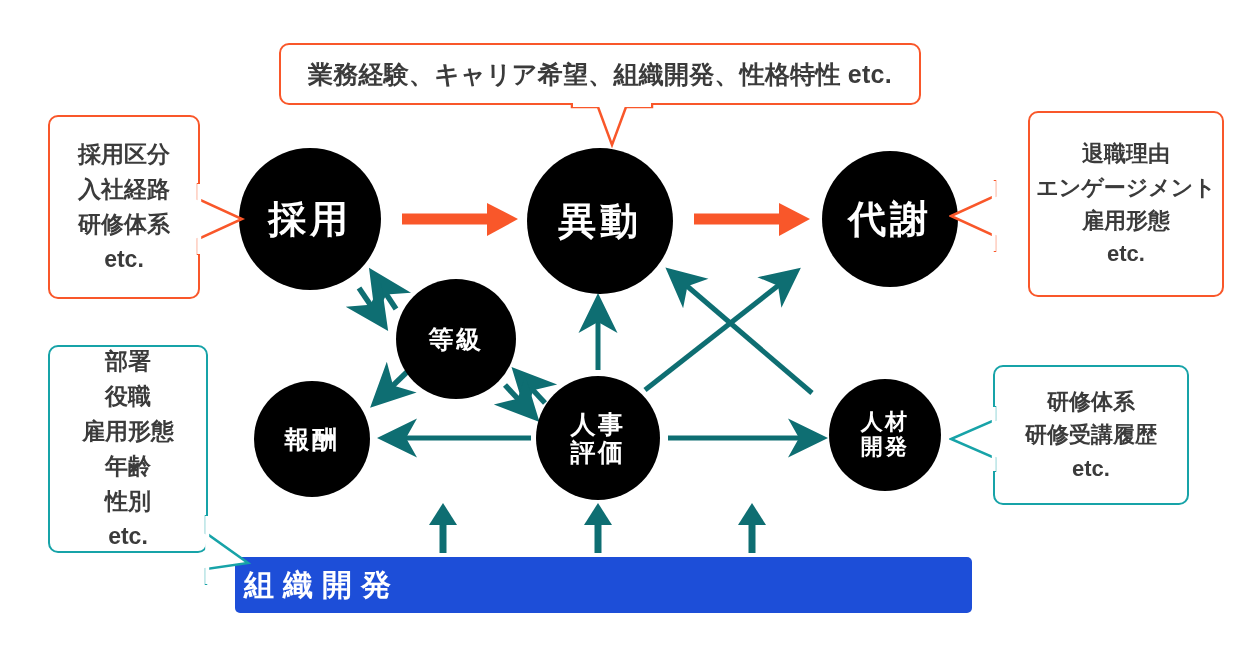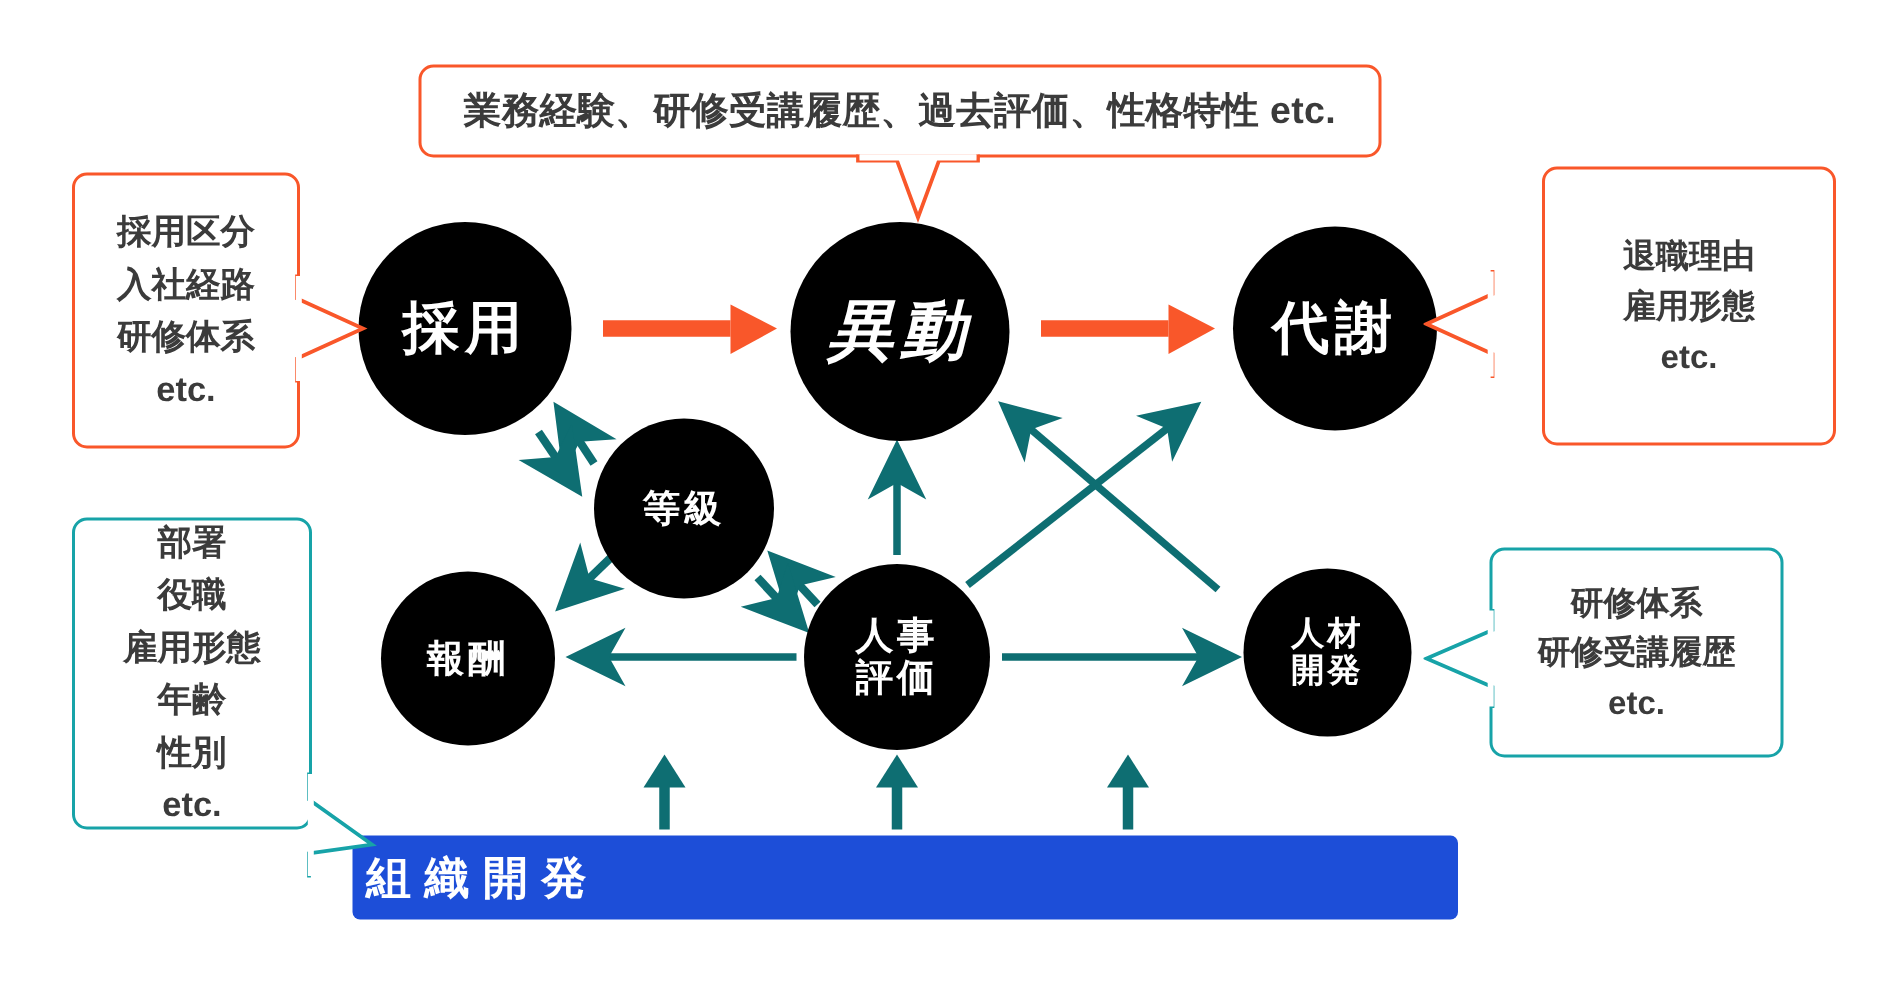--- a/index.html
+++ b/index.html
@@ -19,21 +19,21 @@
     position:absolute;border-radius:50%;
     display:flex;align-items:center;justify-content:center;
     text-align:center;color:#ffffff;line-height:1.12;
     letter-spacing:.10em;font-weight:700;
     box-sizing:border-box;
   }
   .node.orange{background:#000000;}
   .node.teal{background:#000000;}
 
   .n-saiyo{left:239px;top:148px;width:142px;height:142px;font-size:38px;}
-  .n-ido{left:527px;top:148px;width:146px;height:146px;font-size:44px;font-style:italic;}
+  .n-ido{left:527px;top:148px;width:146px;height:146px;font-size:38px;}
   .n-taisha{left:822px;top:151px;width:136px;height:136px;font-size:38px;}
 
   .n-tokyu{left:396px;top:279px;width:120px;height:120px;font-size:25px;}
   .n-hoshu{left:254px;top:381px;width:116px;height:116px;font-size:25px;}
   .n-jinji{left:536px;top:376px;width:124px;height:124px;font-size:25px;}
   .n-jinzai{left:829px;top:379px;width:112px;height:112px;font-size:22px;}
 
   .node .lines{display:block;}
   .node .lines span{display:block;}
 
@@ -173,21 +173,21 @@
       <span>人材</span>
       <span>開発</span>
     </span>
   </div>
 
   <div class="bar">
     <span>組織開発</span>
   </div>
 
   <div class="callout c-top">
-    <span>業務経験、研修受講履歴、過去評価、性格特性 etc.</span>
+    <span>業務経験、キャリア希望、組織開発、性格特性 etc.</span>
   </div>
 
   <svg class="tail" style="left:570px;top:101px;" width="84" height="48" viewBox="0 0 84 48">
     <path d="M2,2 L2,6 L28,6 L42,44 L56,6 L82,6 L82,2" fill="#ffffff" stroke="#F9572A" stroke-width="2.5" stroke-linejoin="miter"></path>
     <path d="M3,4 L81,4" stroke="#ffffff" stroke-width="4"></path>
   </svg>
 
   <div class="callout c-left-top">
     <span>採用区分</span>
     <span>入社経路</span>
@@ -207,20 +207,21 @@
     <span>性別</span>
     <span>etc.</span>
   </div>
   <svg class="tail" style="left:204px;top:513px;" width="48" height="74" viewBox="0 0 48 74">
     <path d="M2,2 L2,20 L44,50 L2,56 L2,72" fill="#ffffff" stroke="#17A3A8" stroke-width="2.5" stroke-linejoin="miter"></path>
     <path d="M3.2,3 L3.2,71" stroke="#ffffff" stroke-width="4"></path>
   </svg>
 
   <div class="callout c-right-top">
     <span>退職理由</span>
+    <span>エンゲージメント</span>
     <span>雇用形態</span>
     <span>etc.</span>
   </div>
   <svg class="tail" style="left:949px;top:178px;" width="48" height="76" viewBox="0 0 48 76">
     <path d="M46,2 L46,18 L2,38 L46,58 L46,74" fill="#ffffff" stroke="#F9572A" stroke-width="2.5" stroke-linejoin="miter"></path>
     <path d="M44.8,3 L44.8,73" stroke="#ffffff" stroke-width="4"></path>
   </svg>
 
   <div class="callout tealbox c-right-bottom">
     <span>研修体系</span>

